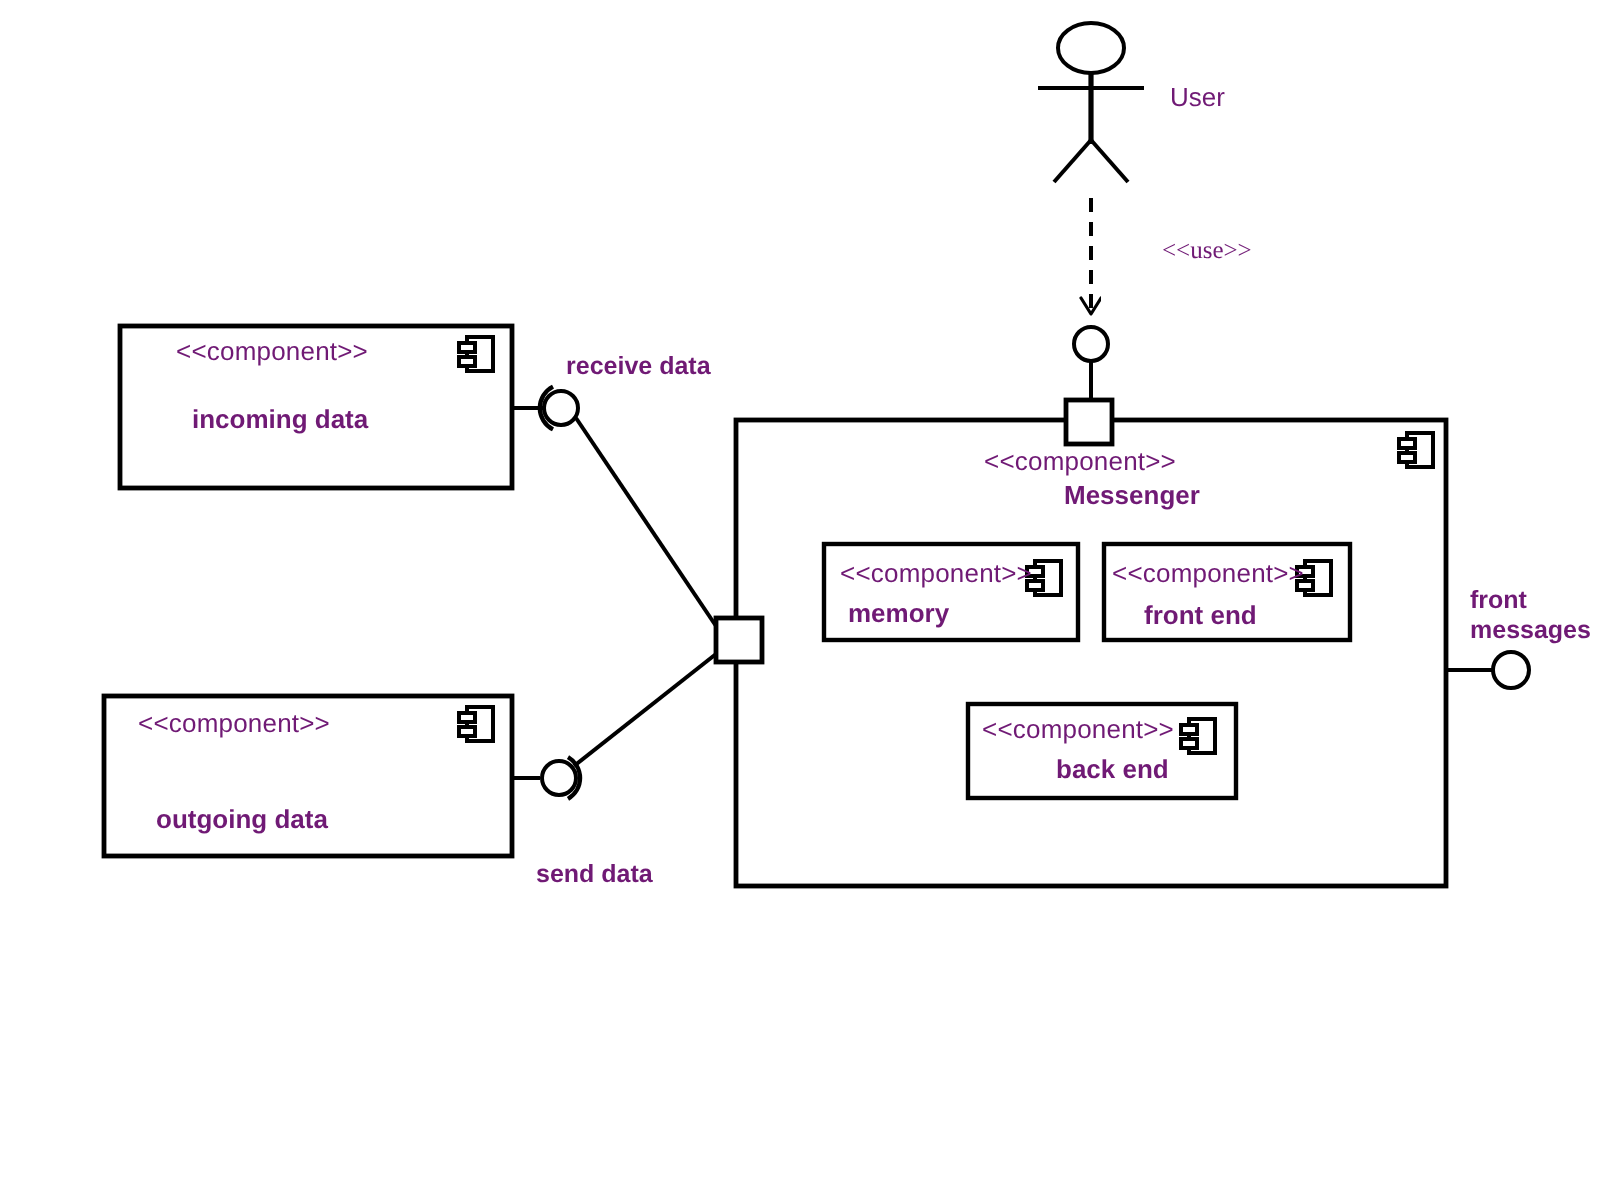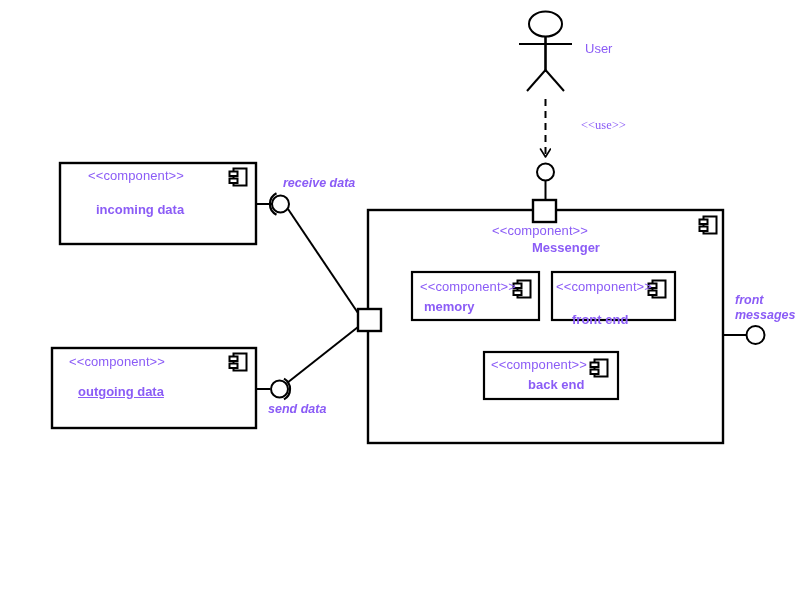--- a/index.html
+++ b/index.html
@@ -19,38 +19,37 @@
   #vector-layer {
     position: absolute;
     left: 0;
     top: 0;
     width: 800px;
     height: 600px;
   }
   .lbl {
     position: absolute;
     white-space: nowrap;
-    color: #8b5cf6;
+    color: #701a75;
     line-height: 1.12;
   }
   
   .stereo {
     font-size: 13px;
     font-weight: 400;
     letter-spacing: 0.1px;
   }
   .cname {
     font-size: 13px;
     font-weight: bold;
   }
   
   .conn-label {
     font-size: 12.5px;
     font-weight: bold;
-    font-style: italic;
   }
   .actor-label {
     font-size: 13px;
     font-weight: 400;
   }
   .use-label {
     font-size: 12.5px;
     font-weight: 400;
     font-family: Liberation Serif, serif;
   }
@@ -131,33 +130,33 @@
   </svg>
 
   <div class="lbl actor-label" style="left:585px; top:42px;">User</div>
 
   <div class="lbl use-label" style="left:581px; top:118px;">&lt;&lt;use&gt;&gt;</div>
 
   <div class="lbl stereo" style="left:88px; top:169px;">&lt;&lt;component&gt;&gt;</div>
   <div class="lbl cname" style="left:96px; top:203px;text-align:right;">incoming data</div>
 
   <div class="lbl stereo" style="left:69px; top:355px;">&lt;&lt;component&gt;&gt;</div>
-  <div class="lbl cname" style="left:78px; top:385px;text-decoration:underline;">outgoing data</div>
+  <div class="lbl cname" style="left:78px; top:403px;">outgoing data</div>
 
   <div class="lbl conn-label" style="left:283px; top:176px;">receive data</div>
-  <div class="lbl conn-label" style="left:268px; top:402px;">send data</div>
+  <div class="lbl conn-label" style="left:268px; top:430px;">send data</div>
 
   <div class="lbl stereo" style="left:492px; top:224px;">&lt;&lt;component&gt;&gt;</div>
   <div class="lbl cname" style="left:532px; top:241px;">Messenger</div>
 
   <div class="lbl stereo" style="left:420px; top:280px;">&lt;&lt;component&gt;&gt;</div>
   <div class="lbl cname" style="left:424px; top:300px;">memory</div>
 
   <div class="lbl stereo" style="left:556px; top:280px;">&lt;&lt;component&gt;&gt;</div>
-  <div class="lbl cname" style="left:572px; top:301px;margin-top:12px;">front end</div>
+  <div class="lbl cname" style="left:572px; top:301px;">front end</div>
 
   <div class="lbl stereo" style="left:491px; top:358px;">&lt;&lt;component&gt;&gt;</div>
   <div class="lbl cname" style="left:528px; top:378px;">back end</div>
 
   <div class="lbl conn-label" style="left:735px; top:293px;">front</div>
   <div class="lbl conn-label" style="left:735px; top:308px;">messages</div>
 
 </div>
 
 </body></html>

